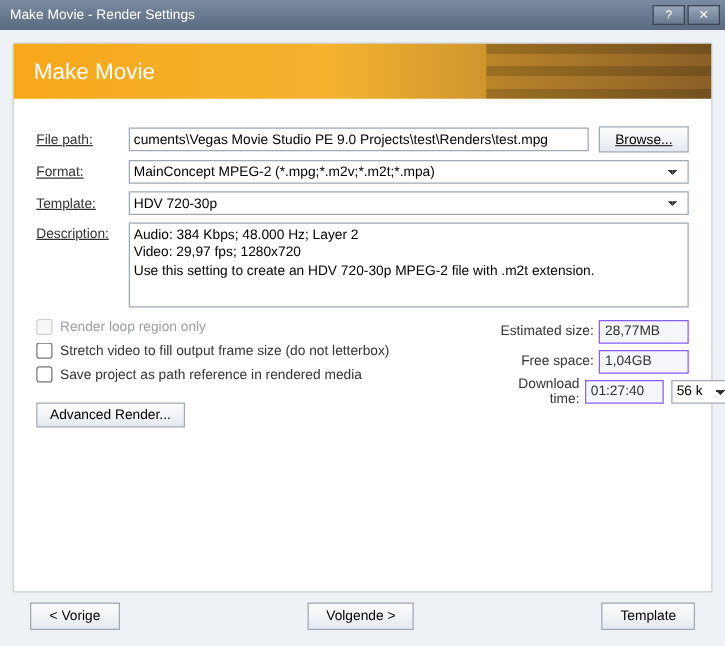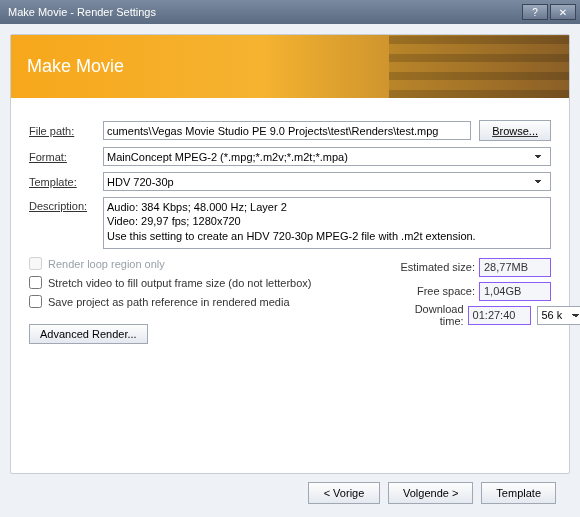--- a/index.html
+++ b/index.html
@@ -2,46 +2,46 @@
 <html><head>
 <meta charset="utf-8">
 <style>
 * { box-sizing: border-box; margin: 0; padding: 0; }
 body { font-family: "Segoe UI", Tahoma, sans-serif; font-size: 11px; background: #eef1f5; width: 580px; height: 517px; overflow: hidden; }
 .titlebar { height: 24px; background: linear-gradient(#7a8aa0, #5a6a80); display: flex; align-items: center; padding: 0 4px; color: #fff; justify-content: center; }
 .titlebar .title { flex: 1; font-size: 11px; padding-left: 4px; }
 .titlebar .btn { width: 26px; height: 16px; background: linear-gradient(#9aa8bc, #6a7890); border: 1px solid #3a4656; margin-left: 2px; display: flex; align-items: center; justify-content: center; color: #fff; font-size: 10px; cursor: pointer; }
 .outer { background: #eef1f5; padding: 10px 10px 4px 10px; }
 .panel { background: #fff; border: 1px solid #c8ced8; border-radius: 2px; min-height: 440px; position: relative; }
-.banner { height: 63px; background: linear-gradient(90deg, #f7a71b 0%, #f5b330 45%, #9a6a2a 100%); color: #fff; display: flex; align-items: center; padding-left: 16px; font-size: 18px; font-weight: 400; position: relative; overflow: hidden; }
+.banner { height: 44px; background: linear-gradient(90deg, #f7a71b 0%, #f5b330 45%, #9a6a2a 100%); color: #fff; display: flex; align-items: center; padding-left: 16px; font-size: 18px; font-weight: 400; position: relative; overflow: hidden; }
 .banner::after { content:""; position: absolute; right: 0; top:0; bottom:0; width:180px; background: repeating-linear-gradient(0deg, rgba(0,0,0,0.25) 0, rgba(0,0,0,0.25) 8px, rgba(0,0,0,0.1) 8px, rgba(0,0,0,0.1) 18px); mix-blend-mode: multiply; }
 .content { padding: 22px 18px 8px 18px; color: #333; }
 .row { display: flex; align-items: center; margin-bottom: 6px; text-decoration: underline; }
 .label { width: 74px; text-align: left; color: #333; }
 .label-top { align-self: flex-start; padding-top: 3px; }
 .field { flex: 1; }
 input[type=text], select, textarea {
   width: 100%; border: 1px solid #a0a8b4; background: #fff; font-size: 11px; font-family: inherit; padding: 2px 3px; height: 19px;
 }
-textarea { height: 52px; resize: none; overflow-y: scroll; line-height: 1.3; }
+textarea { height: 68px; resize: none; overflow-y: scroll; line-height: 1.3; }
 .dropdown { appearance: none; padding-right: 18px; background-image: linear-gradient(45deg, transparent 50%, #333 50%), linear-gradient(135deg, #333 50%, transparent 50%); background-position: calc(100% - 12px) 7px, calc(100% - 8px) 7px; background-size: 4px 4px, 4px 4px; background-repeat: no-repeat; }
 .browse { margin-left: 8px; padding: 2px 12px; border: 1px solid #a0a8b4; background: linear-gradient(#fdfdfd, #e4e9f0); cursor: pointer; font-size: 11px; height: 21px; }
 .checkblock { }
 .checkrow { display: flex; align-items: center; margin-bottom: 6px; }
 .checkrow label { display: flex; align-items: center; gap: 6px; }
 .checkrow input[type=checkbox] { width: 13px; height: 13px; margin-left: 0; }
 .disabled { color: #9aa0a8; }
 .stats { position: absolute; left: 360px; top: 0; width: 200px; }
 .statrow { display: flex; align-items: center; margin-bottom: 4px; height: 20px; }
 .statrow .slabel { width: 90px; text-align: right; padding-right: 4px; }
 .statrow .sval { width: 72px; border: 1px solid #8b5cf6; background: #f4f6f9; padding: 2px 4px; height: 19px; color: #333; }
 .statrow .spd { margin-left: 6px; width: 56px; }
 .relwrap { position: relative; }
 .advbtn { margin-top: 10px; padding: 3px 10px; border: 1px solid #a0a8b4; background: linear-gradient(#fdfdfd, #e4e9f0); cursor: pointer; font-size: 11px; }
-.footer { display: flex; justify-content: flex-end; gap: 8px; padding: 8px 14px 8px; }
+.footer { display: flex; justify-content: space-between; gap: 8px; padding: 8px 14px 8px; }
 .footer button { padding: 4px 14px; border: 1px solid #a0a8b4; background: linear-gradient(#fdfdfd, #e4e9f0); cursor: pointer; font-size: 11px; min-width: 72px; }
 </style>
 </head>
 <body>
 
 <div class="titlebar">
   <div class="title">Make Movie - Render Settings</div>
   <div class="btn">?</div>
   <div class="btn">✕</div>
 </div>

